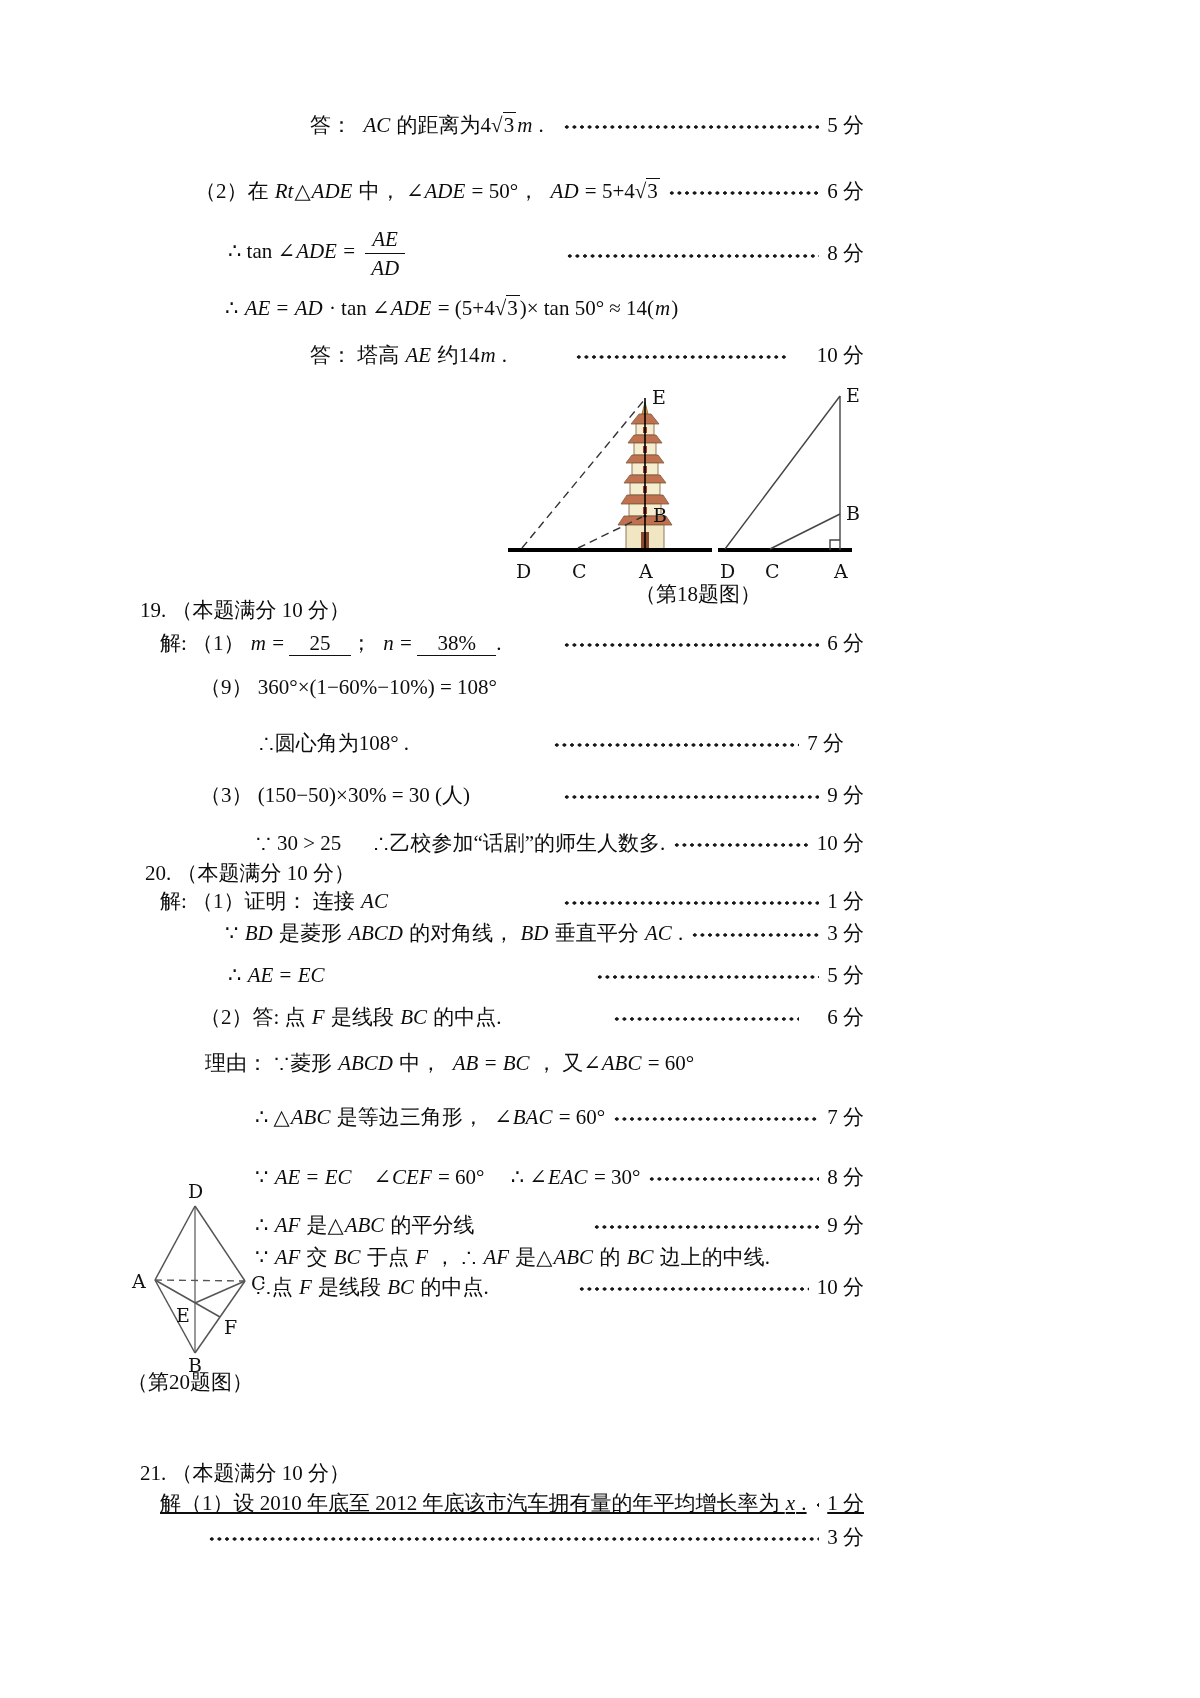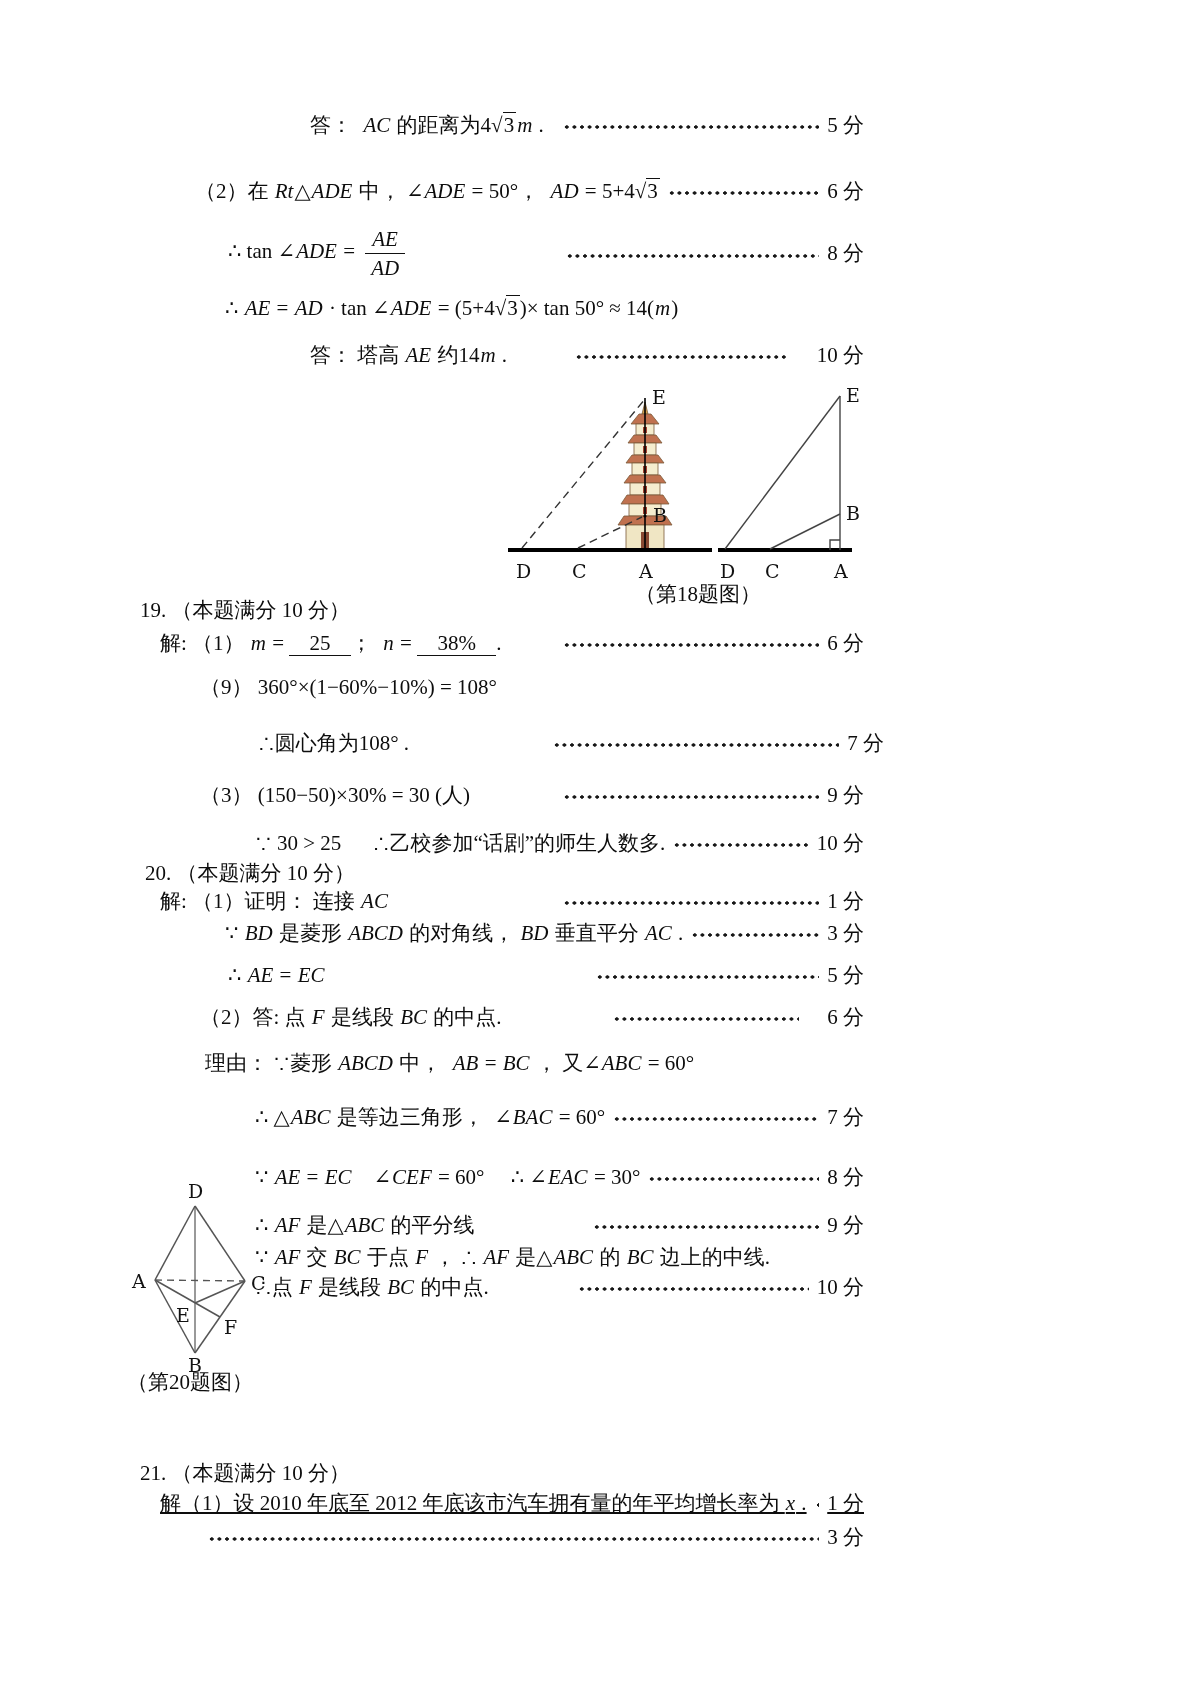--- a/index.html
+++ b/index.html
@@ -57,21 +57,21 @@
         <span class="tx">19. （本题满分 10 分）</span>
       </div>
       <div class="line" style="top: 630px; left: 160px; right: 336px;">
         <span class="tx" style="min-width: 395px;">解: （1） <span class="it">m</span> = <span class="ul"> 25 </span>；  <span class="it">n</span> = <span class="ul"> 38% </span>.</span>
         <span class="dots"></span>
         <span class="score">6 分</span>
       </div>
       <div class="line" style="top: 674px; left: 200px;">
         <span class="tx">（9） 360°×(1−60%−10%) = 108°</span>
       </div>
-      <div class="line" style="top: 730px; left: 258px; right: 316px;">
+      <div class="line" style="top: 730px; left: 258px; right: 356px;">
         <span class="tx" style="min-width: 287px;">∴圆心角为108° .</span>
         <span class="dots"></span>
         <span class="score">7 分</span>
       </div>
       <div class="line" style="top: 782px; left: 200px; right: 336px;">
         <span class="tx" style="min-width: 355px;">（3） (150−50)×30% = 30 (人)</span>
         <span class="dots"></span>
         <span class="score">9 分</span>
       </div>
       <div class="line" style="top: 830px; left: 255px; right: 336px;">

